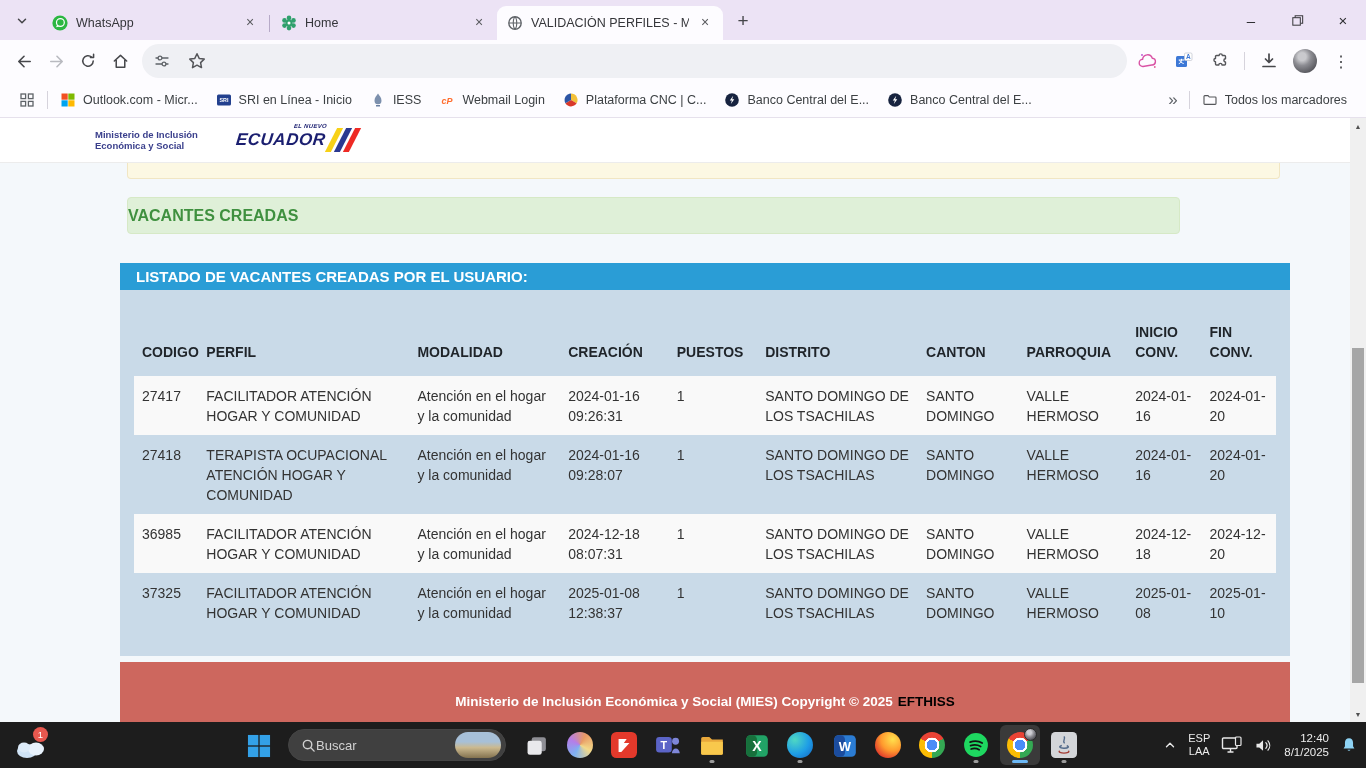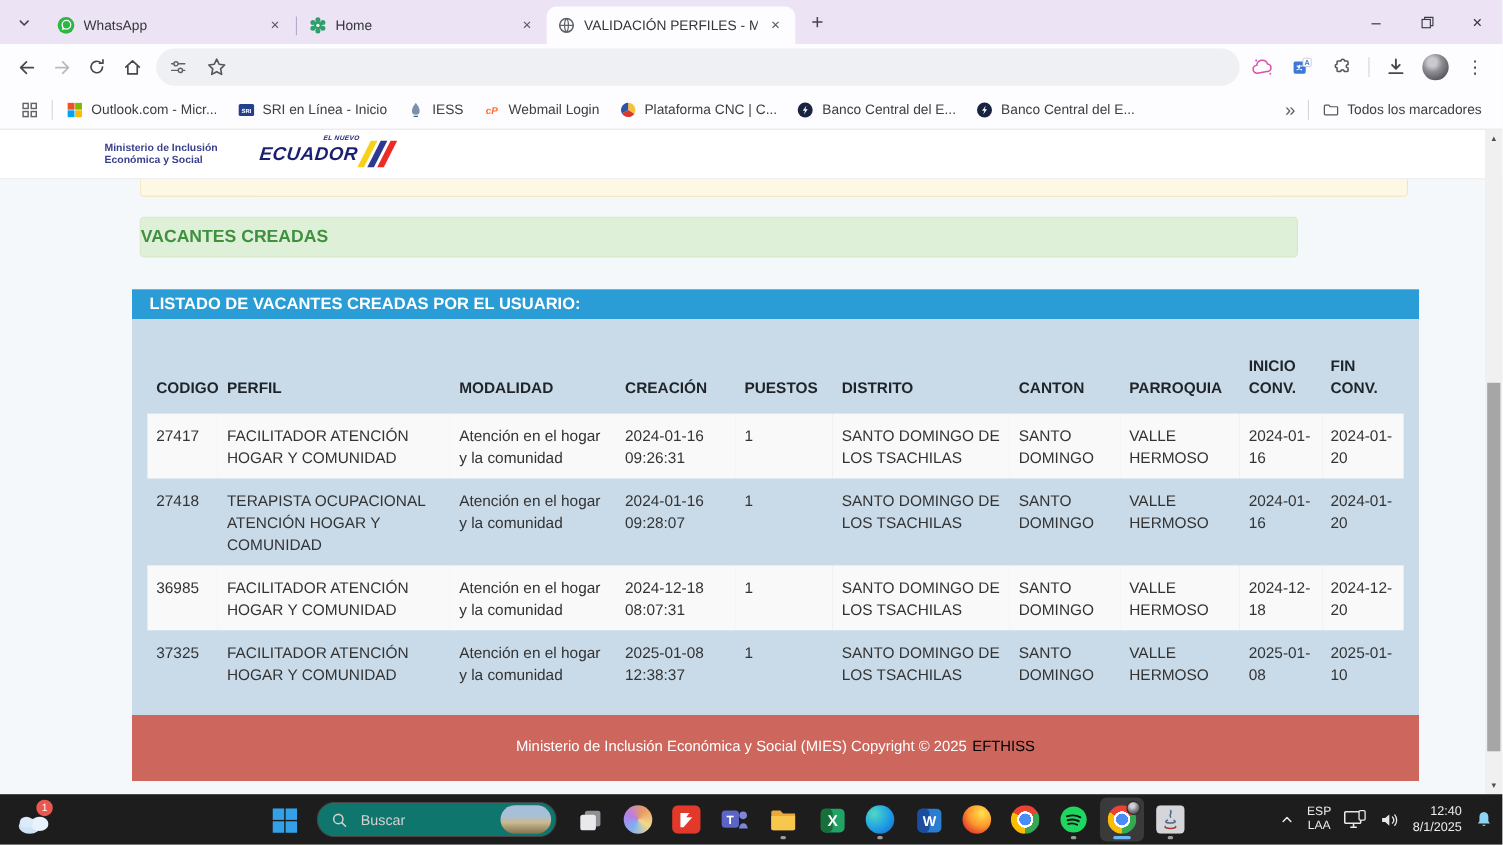--- a/index.html
+++ b/index.html
@@ -55,21 +55,21 @@
   .content { position:relative; height:559px; }
   .warn-cut { width:1153px; margin-left:127px; height:16px; background:#fcf8e3; border:1px solid #f1e6c3; border-top:none; border-radius:0 0 4px 4px; }
   .success-banner { width:1053px; margin:18px 0 0 127px; height:37px; background:#dff0d8; border:1px solid #d6e9c6; border-radius:4px; display:flex; align-items:center; justify-content:flex-start; font-size:16px; font-weight:bold; color:#3f903f; }
   .list-header { width:1170px; margin:29px 0 0 120px; height:27px; background:#2a9dd6; color:#fff; font-weight:bold; font-size:15px; display:flex; align-items:center; padding-left:16px; }
   .table-panel { width:1170px; margin-left:120px; background:#c9dae8; padding:0 14px 24px; }
   table { width:100%; border-collapse:collapse; table-layout:fixed; font-size:14px; color:#333; }
   th { text-align:left; vertical-align:bottom; padding:32px 8px 14px; font-weight:bold; color:#1f2429; line-height:20px; }
   td { padding:10px 8px 9px; vertical-align:top; line-height:20px; }
   tbody tr:nth-child(odd) { background:#f9f9f9; }
   td.brk { word-break:break-all; }
-  .page-footer { position:absolute; bottom:12px; left:120px; width:1170px; height:60px; background:#cd675e; color:#fff; font-size:13.5px; display:flex; align-items:flex-end; justify-content:center; padding-bottom:24px; }
+  .page-footer { position:absolute; bottom:0; left:120px; width:1170px; height:60px; background:#cd675e; color:#fff; font-size:13.5px; display:flex; align-items:flex-end; justify-content:center; padding-bottom:13px;font-weight:bold; }
   .page-footer a { color:#000000; text-decoration:none; margin-left:5px; }
 
   .page-scrollbar { position:absolute; top:0; right:0; width:16px; height:604px; background:#f0f0f0; }
   .sb-arrow { height:16px; display:flex; align-items:center; justify-content:center; font-size:7px; color:#505050; }
   .sb-thumb { position:absolute; left:2px; top:230px; width:12px; height:335px; background:#a6a6a6; }
   .sb-arrow.down { position:absolute; bottom:0; left:0; right:0; }
 
   
   .taskbar { position:absolute; left:0; bottom:0; width:1366px; height:46px; background:#1d1d1d; }
   .tb-weather { position:absolute; left:14px; top:7px; width:36px; height:32px; }
@@ -80,21 +80,21 @@
   .app-btn svg, .app-btn .cicon { width:26px; height:26px; }
   .app-btn.running::after { content:""; position:absolute; bottom:2px; left:50%; transform:translateX(-50%); width:5px; height:3px; border-radius:2px; background:#9b9b9b; }
   .app-btn.active-app { background:#3a3a3a; }
   .app-btn.active-app::after { content:""; position:absolute; bottom:2px; left:50%; transform:translateX(-50%); width:16px; height:3px; border-radius:2px; background:#6cb8f5; }
   .cicon { border-radius:50%; display:block; }
   .ic-chrome { background:radial-gradient(circle, #4a8cf7 0 29%, #fff 30% 40%, rgba(0,0,0,0) 41%), conic-gradient(from 60deg, #34a853 0 120deg, #fbbc04 0 240deg, #ea4335 0 360deg); }
   .ic-edge { background:radial-gradient(circle at 30% 30%, #4fd8c3, #1e9de6 55%, #1464c0); }
   .ic-firefox { background:radial-gradient(circle at 68% 28%, #ffe14d, #ff9a2e 45%, #e2402c 78%, #b5215d); }
   .ic-copilot { background:conic-gradient(from 210deg, #7eb1f2, #b57de8, #e89a64, #f2d98a, #7eb1f2); }
   .mini-avatar { position:absolute; top:3px; right:3px; width:13px; height:13px; border-radius:50%; background:radial-gradient(circle at 40% 32%, #cfcfd4 0 20%, #8d8d93 45%, #4a4a50 80%); border:1px solid #2a2a2a; }
-  .search-pill { width:218px; height:32px; border-radius:16px; background:#0f766e; border:1px solid #454545; display:flex; align-items:center; padding:0 4px 0 12px; gap:12px; margin:0 6px; }
+  .search-pill { width:218px; height:32px; border-radius:16px; background:#404040; border:1px solid #454545; display:flex; align-items:center; padding:0 4px 0 12px; gap:0; margin:0 6px; }
   .search-pill .q { color:#d2d2d2; font-size:13px; flex:1; }
   .search-photo { width:46px; height:26px; border-radius:13px; background:linear-gradient(180deg, #a7c0d8 0 38%, #cbb98f 60%, #83724f 100%); }
   .tb-tray { position:absolute; right:8px; top:0; height:46px; display:flex; align-items:center; gap:11px; color:#ececec; font-size:11px; }
   .tray-ic svg { display:block; }
   .lang { text-align:center; line-height:13px; }
   .clock { text-align:right; line-height:14px; font-size:11.5px; }
 </style>
 </head>
 <body>
 

